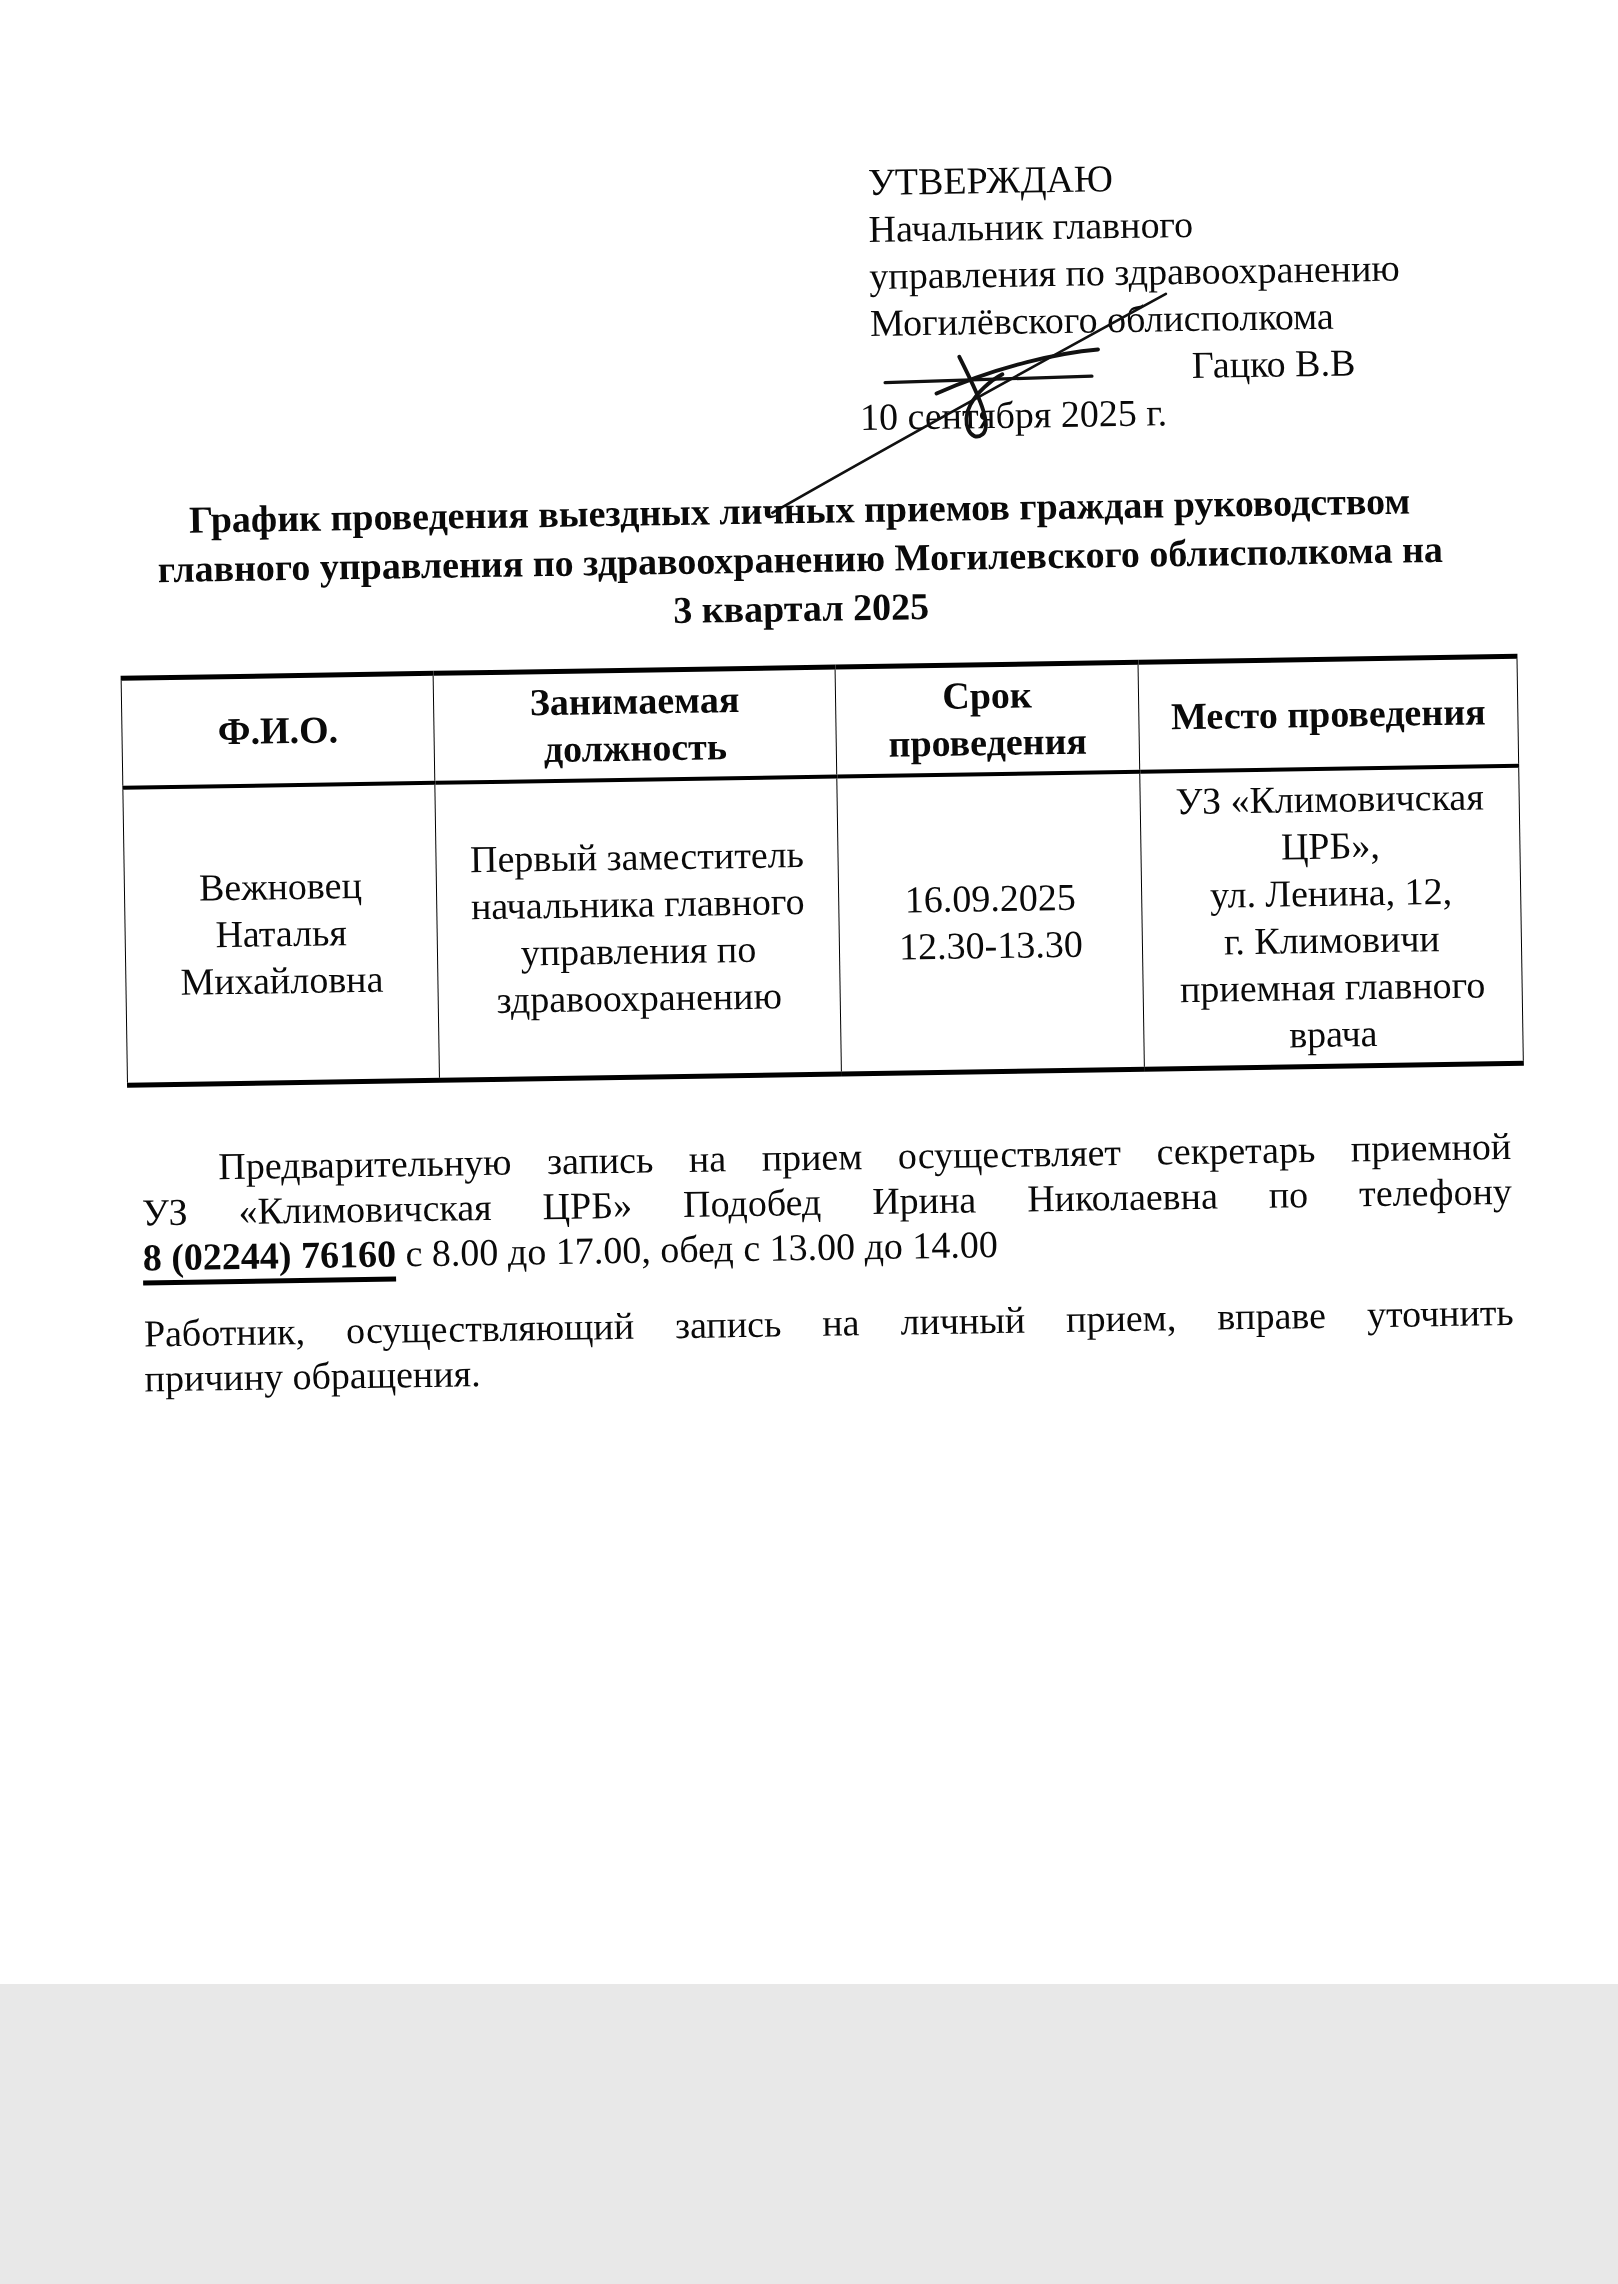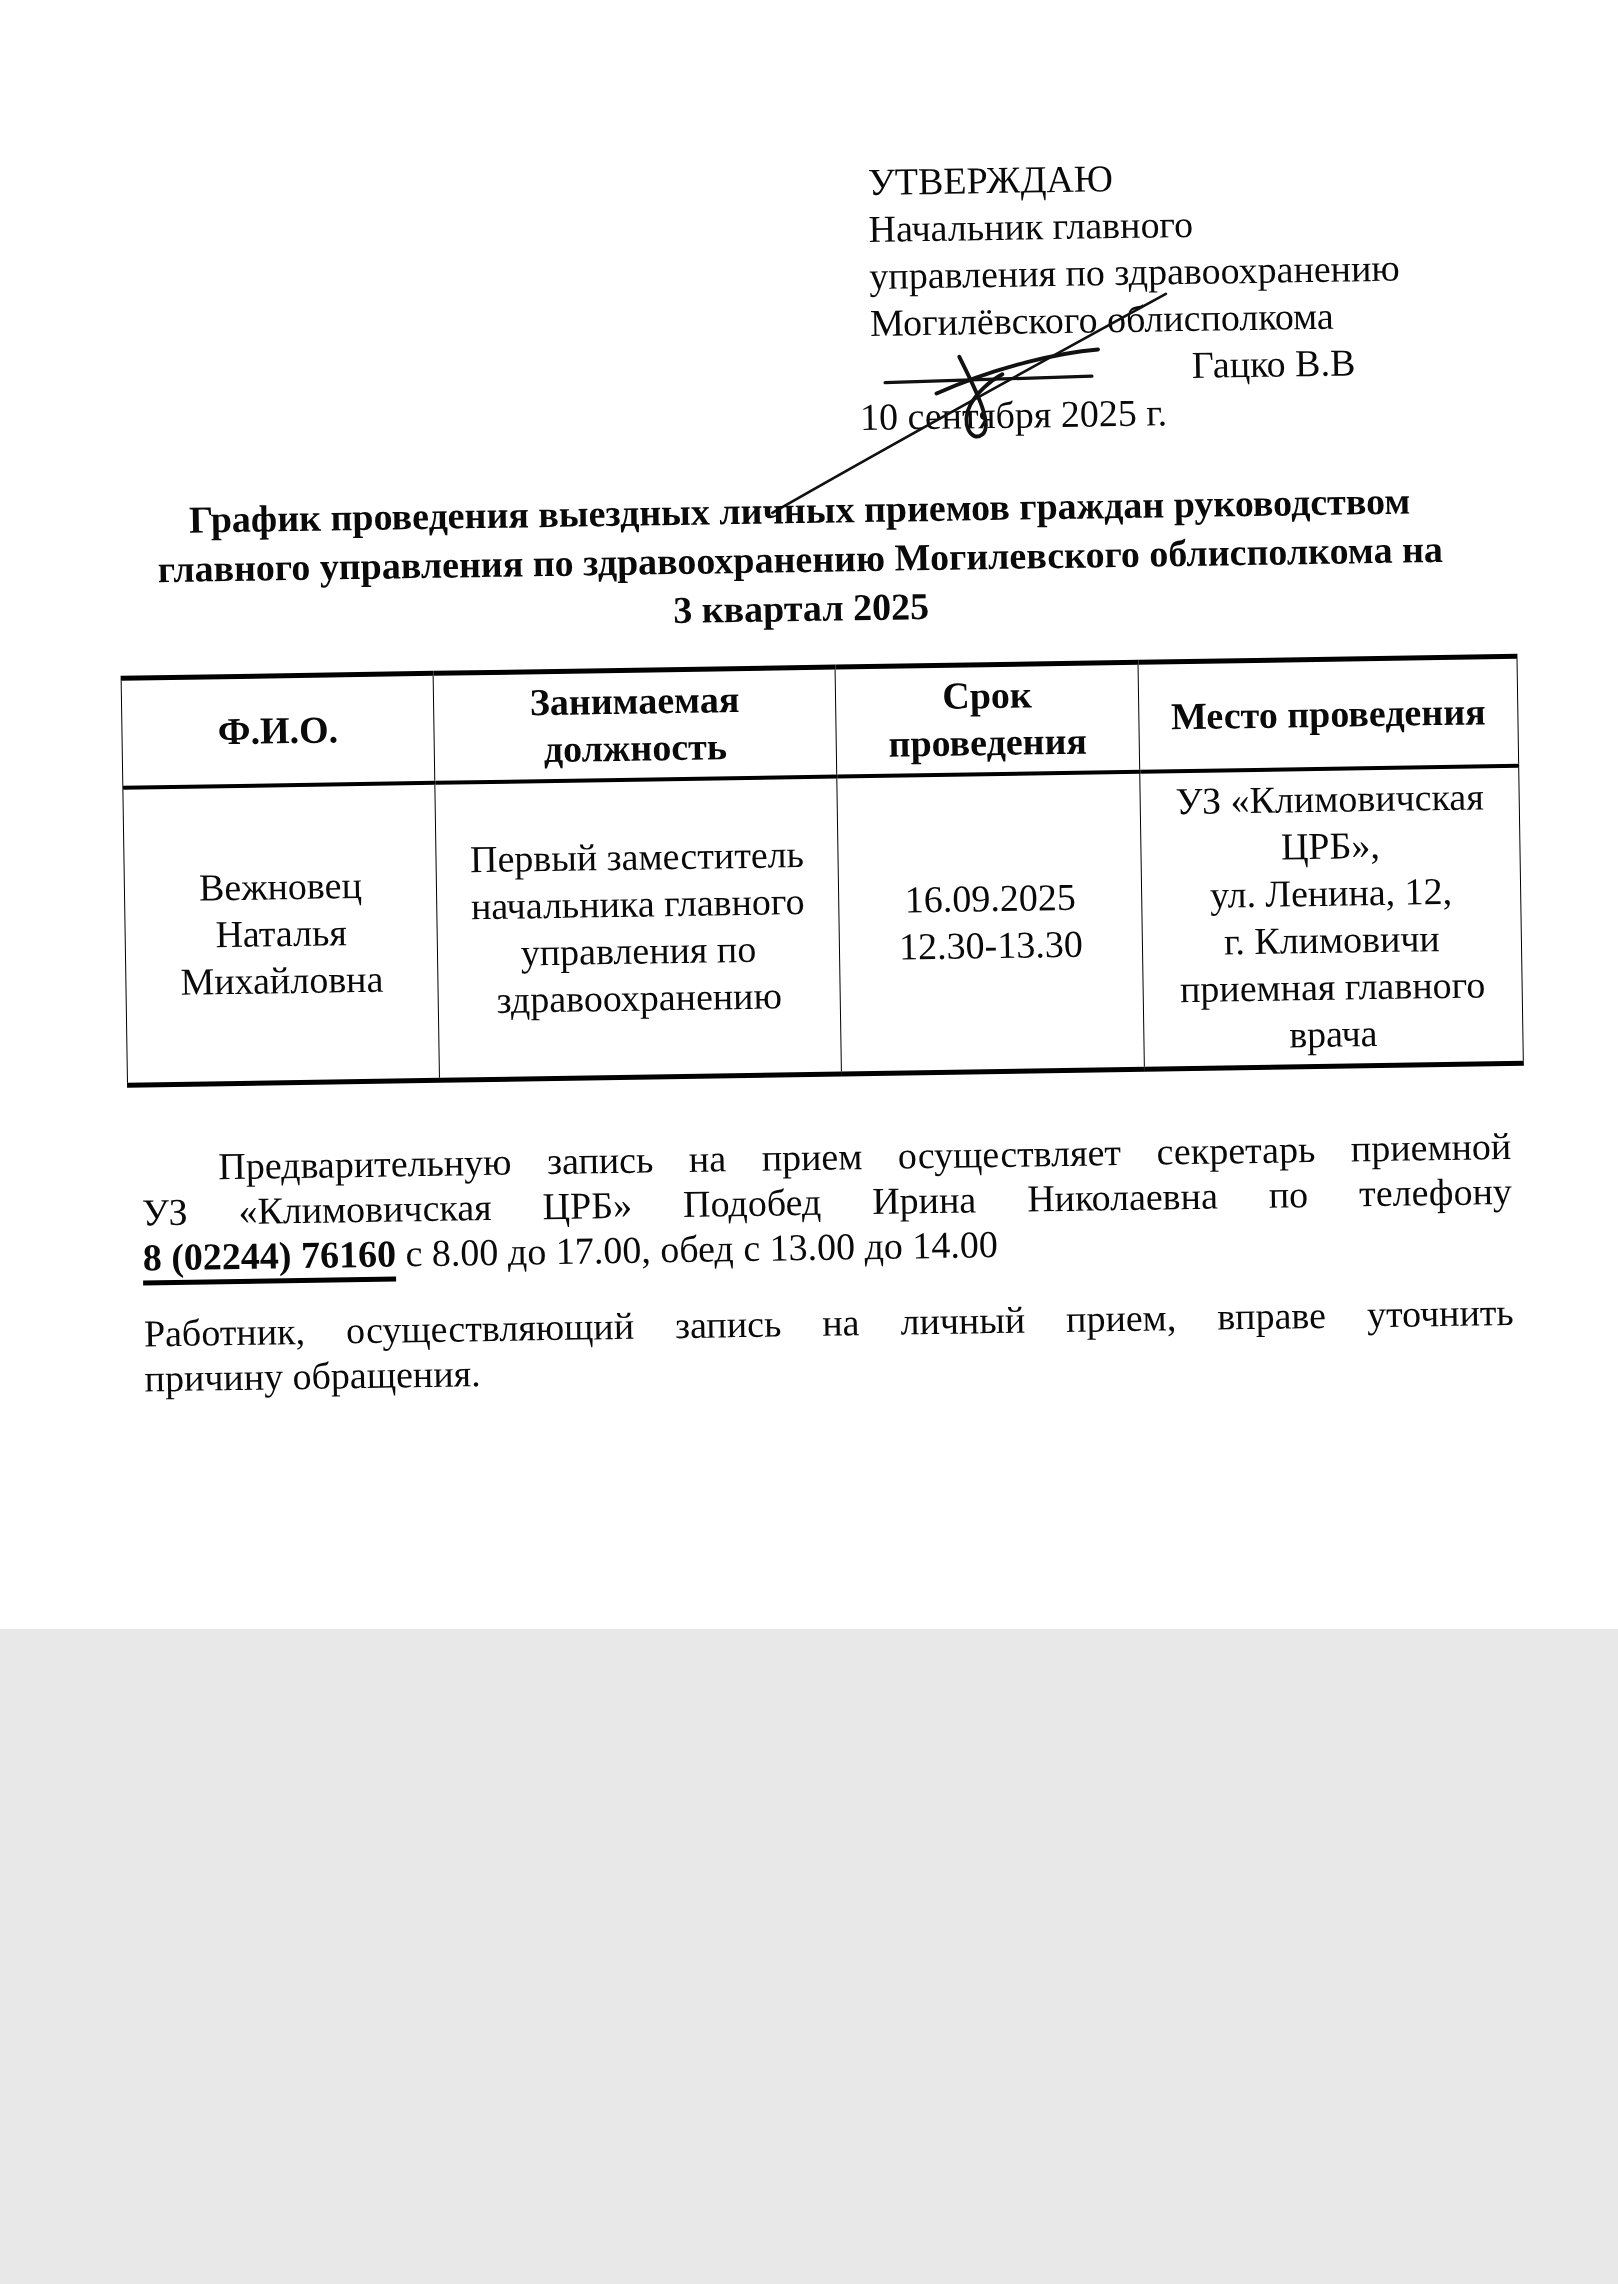--- a/index.html
+++ b/index.html
@@ -1,19 +1,19 @@
 <!DOCTYPE html>
 <html lang="ru" style="font-size:10.4px"><head>
 <meta charset="utf-8">
 <style>
   html, body { margin: 0; padding: 0; background: #e8e8e8; }
   .sheet {
     position: relative;
     width: 1619px;
-    height: 1629px;
+    height: 1984px;
     margin: 0 auto;
     background: #ffffff;
     overflow: hidden;
     color: #0a0a0a;
     font-family: "Liberation Serif", "DejaVu Serif", serif;
   }
   
   .skew {
     position: absolute;
     left: 0; top: 0;

